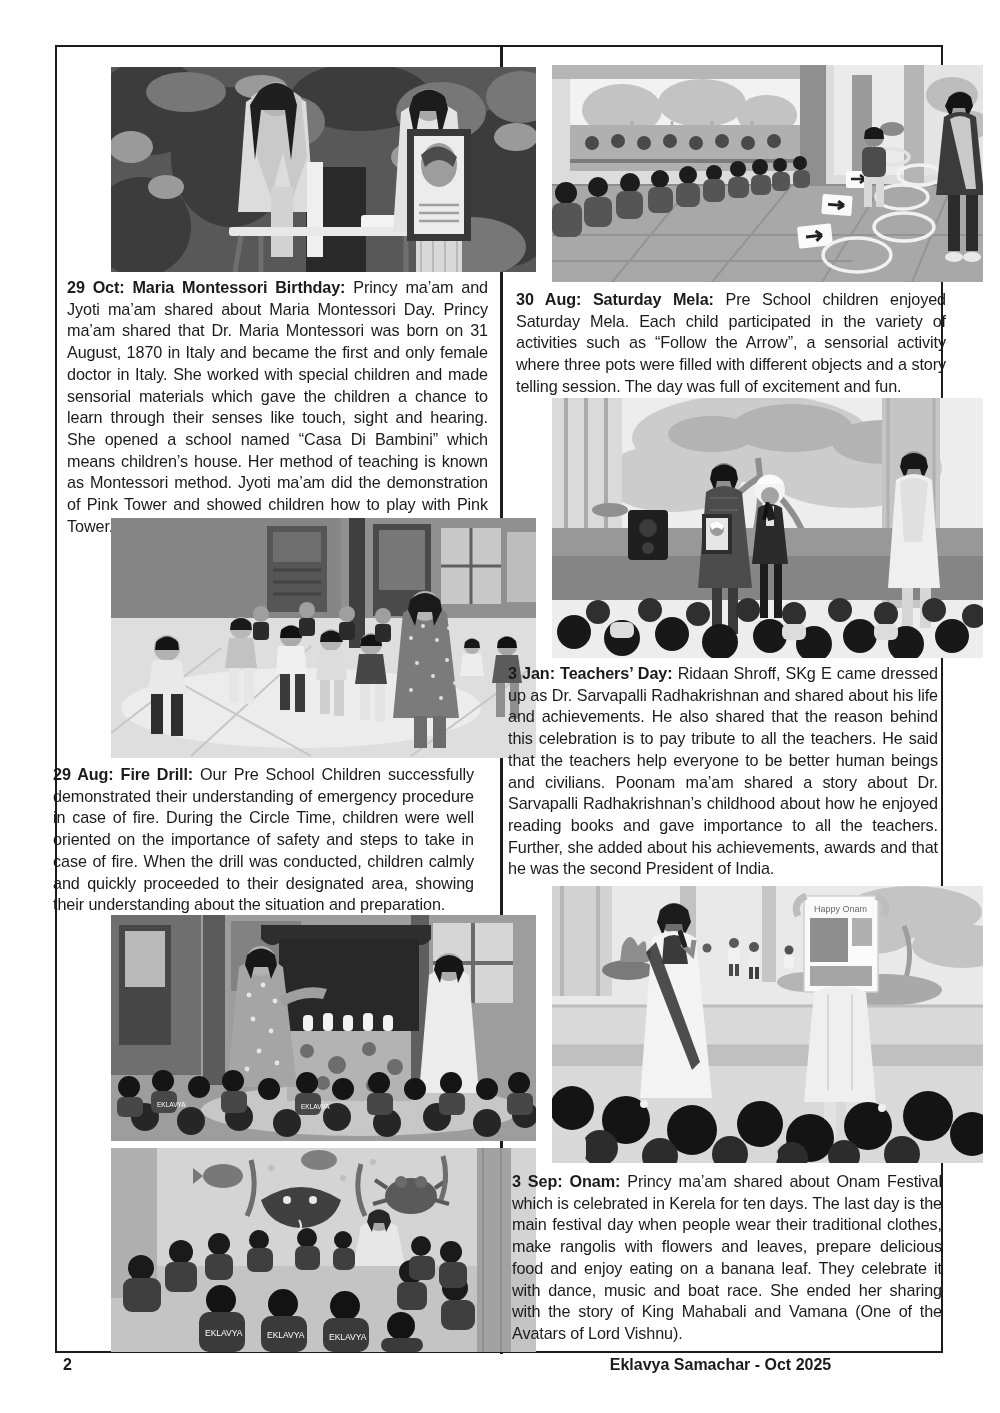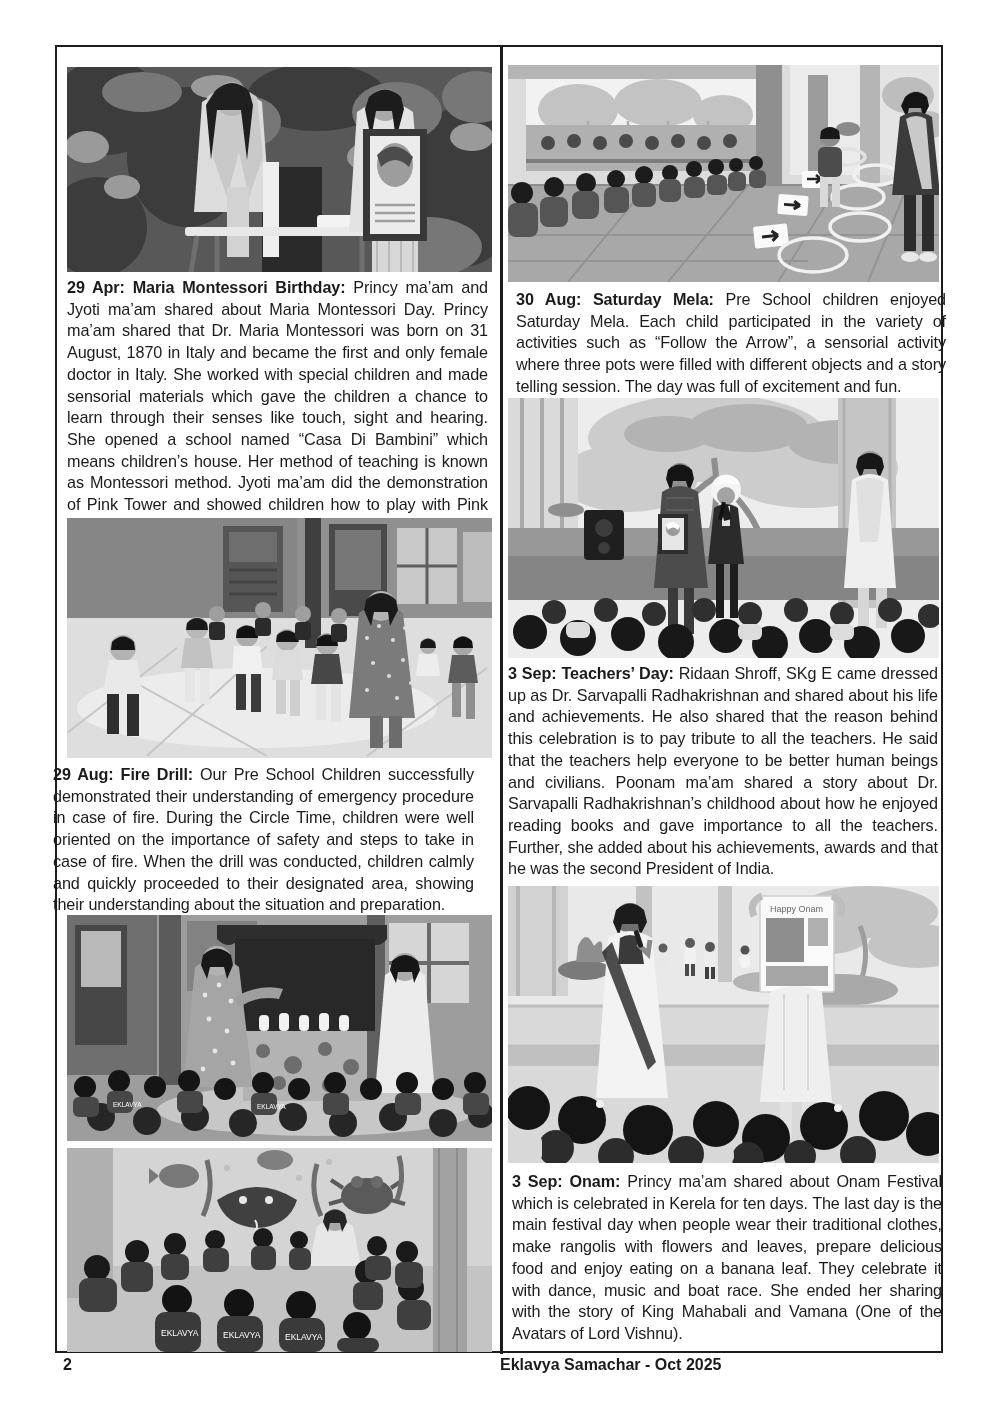--- a/index.html
+++ b/index.html
@@ -1,27 +1,27 @@
 <!DOCTYPE html>
 <html><head>
 <meta charset="utf-8">
 <style>
   html,body{margin:0;padding:0;background:#ffffff;}
   .page{position:relative;width:1000px;height:1413px;background:#ffffff;
         font-family:"Liberation Sans",sans-serif;color:#1b1b1b;overflow:hidden;}
   .frame{position:absolute;left:55px;top:45px;width:884px;height:1304px;
          border:2.5px solid #1c1c1c;}
   .divider{position:absolute;left:500px;top:45px;width:2.5px;height:1309px;background:#1c1c1c;}
-  .photo{position:absolute;overflow:hidden;background:#cfcfcf;}
+  .photo{position:absolute;overflow:hidden;background:#cfcfcf;margin-left:44px;}
   .photo svg{display:block;width:100%;height:100%;}
   .para{position:absolute;margin:0;font-size:16.2px;line-height:21.7px;
         text-align:justify;letter-spacing:-0.1px;}
   .para b{font-weight:bold;}
   .footer-num{position:absolute;left:63px;top:1356px;font-size:16px;font-weight:bold;}
-  .footer-issue{position:absolute;left:500px;top:1356px;width:441px;text-align:left;
+  .footer-issue{position:absolute;left:500px;top:1356px;width:441px;text-align:center;
         font-size:16px;font-weight:bold;}
 </style>
 </head>
 <body>
 
 <div class="page">
 
   <div class="frame"></div>
   <div class="divider"></div>
 
@@ -70,21 +70,21 @@
       <rect x="303" y="69" width="50" height="98" fill="#ececec"></rect>
       <ellipse cx="328" cy="98" rx="18" ry="22" fill="#9d9d9d"></ellipse>
       <path d="M310 88 q18 -18 36 2 l-4 10 q-14 -14 -28 0 z" fill="#4c4c4c"></path>
       <path d="M308 138 h40 M308 146 h40 M308 154 h40" stroke="#9f9f9f" stroke-width="2.5"></path>
       <rect x="305" y="174" width="46" height="31" fill="#d8d8d8"></rect>
       <path d="M310 174 v31 M322 174 v31 M334 174 v31 M346 174 v31" stroke="#b9b9b9" stroke-width="2"></path>
     </svg>
   </div>
 
   <p class="para" style="left:67px;top:277px;width:421px">
-    <b>29 Apr: Maria Montessori Birthday:</b>
+    <b>29 Oct: Maria Montessori Birthday:</b>
     <span>Princy ma’am and Jyoti ma’am shared about Maria Montessori Day. Princy ma’am shared that Dr. Maria Montessori was born on 31 August, 1870 in Italy and became the first and only female doctor in Italy. She worked with special children and made sensorial materials which gave the children a chance to learn through their senses like touch, sight and hearing. She opened a school named “Casa Di Bambini” which means children’s house. Her method of teaching is known as Montessori method. Jyoti ma’am did the demonstration of Pink Tower and showed children how to play with Pink Tower.</span>
   </p>
 
   <div class="photo" style="left:67px;top:518px;width:425px;height:240px" role="img" aria-label="Pre school children moving quickly across the hall floor with a teacher during the fire drill">
     <svg viewBox="0 0 425 240" preserveAspectRatio="none">
       <rect width="425" height="240" fill="#dedede"></rect>
       <rect width="425" height="100" fill="#909090"></rect>
       <rect x="0" y="0" width="230" height="100" fill="#868686"></rect>
       <rect x="238" y="0" width="16" height="130" fill="#3f3f3f"></rect>
       <rect x="156" y="8" width="60" height="86" fill="#565656"></rect>
@@ -548,21 +548,21 @@
       </g>
       <g fill="#dcdcdc">
           <rect x="58" y="224" width="24" height="16" rx="6"></rect>
           <rect x="230" y="226" width="24" height="16" rx="6"></rect>
           <rect x="322" y="226" width="24" height="16" rx="6"></rect>
         </g>
     </svg>
   </div>
 
   <p class="para" style="left:508px;top:663px;width:430px">
-    <b>3 Sep: Teachers’ Day:</b>
+    <b>3 Jan: Teachers’ Day:</b>
     <span>Ridaan Shroff, SKg E came dressed up as Dr. Sarvapalli Radhakrishnan and shared about his life and achievements. He also shared that the reason behind this celebration is to pay tribute to all the teachers. He said that the teachers help everyone to be better human beings and civilians. Poonam ma’am shared a story about Dr. Sarvapalli Radhakrishnan’s childhood about how he enjoyed reading books and gave importance to all the teachers. Further, she added about his achievements, awards and that he was the second President of India.</span>
   </p>
 
   <div class="photo" style="left:508px;top:886px;width:431px;height:277px" role="img" aria-label="A teacher in a white saree speaks on a mic while another holds up a Happy Onam poster">
     <svg viewBox="0 0 431 277" preserveAspectRatio="none">
       <rect width="431" height="277" fill="#d9d9d9"></rect>
       <rect width="431" height="120" fill="#e9e9e9"></rect>
       <rect x="0" y="0" width="60" height="110" fill="#d2d2d2"></rect>
       <path d="M10 0 v110 M46 0 v110" stroke="#b6b6b6" stroke-width="4"></path>
       <rect x="128" y="0" width="16" height="100" fill="#c2c2c2"></rect>

